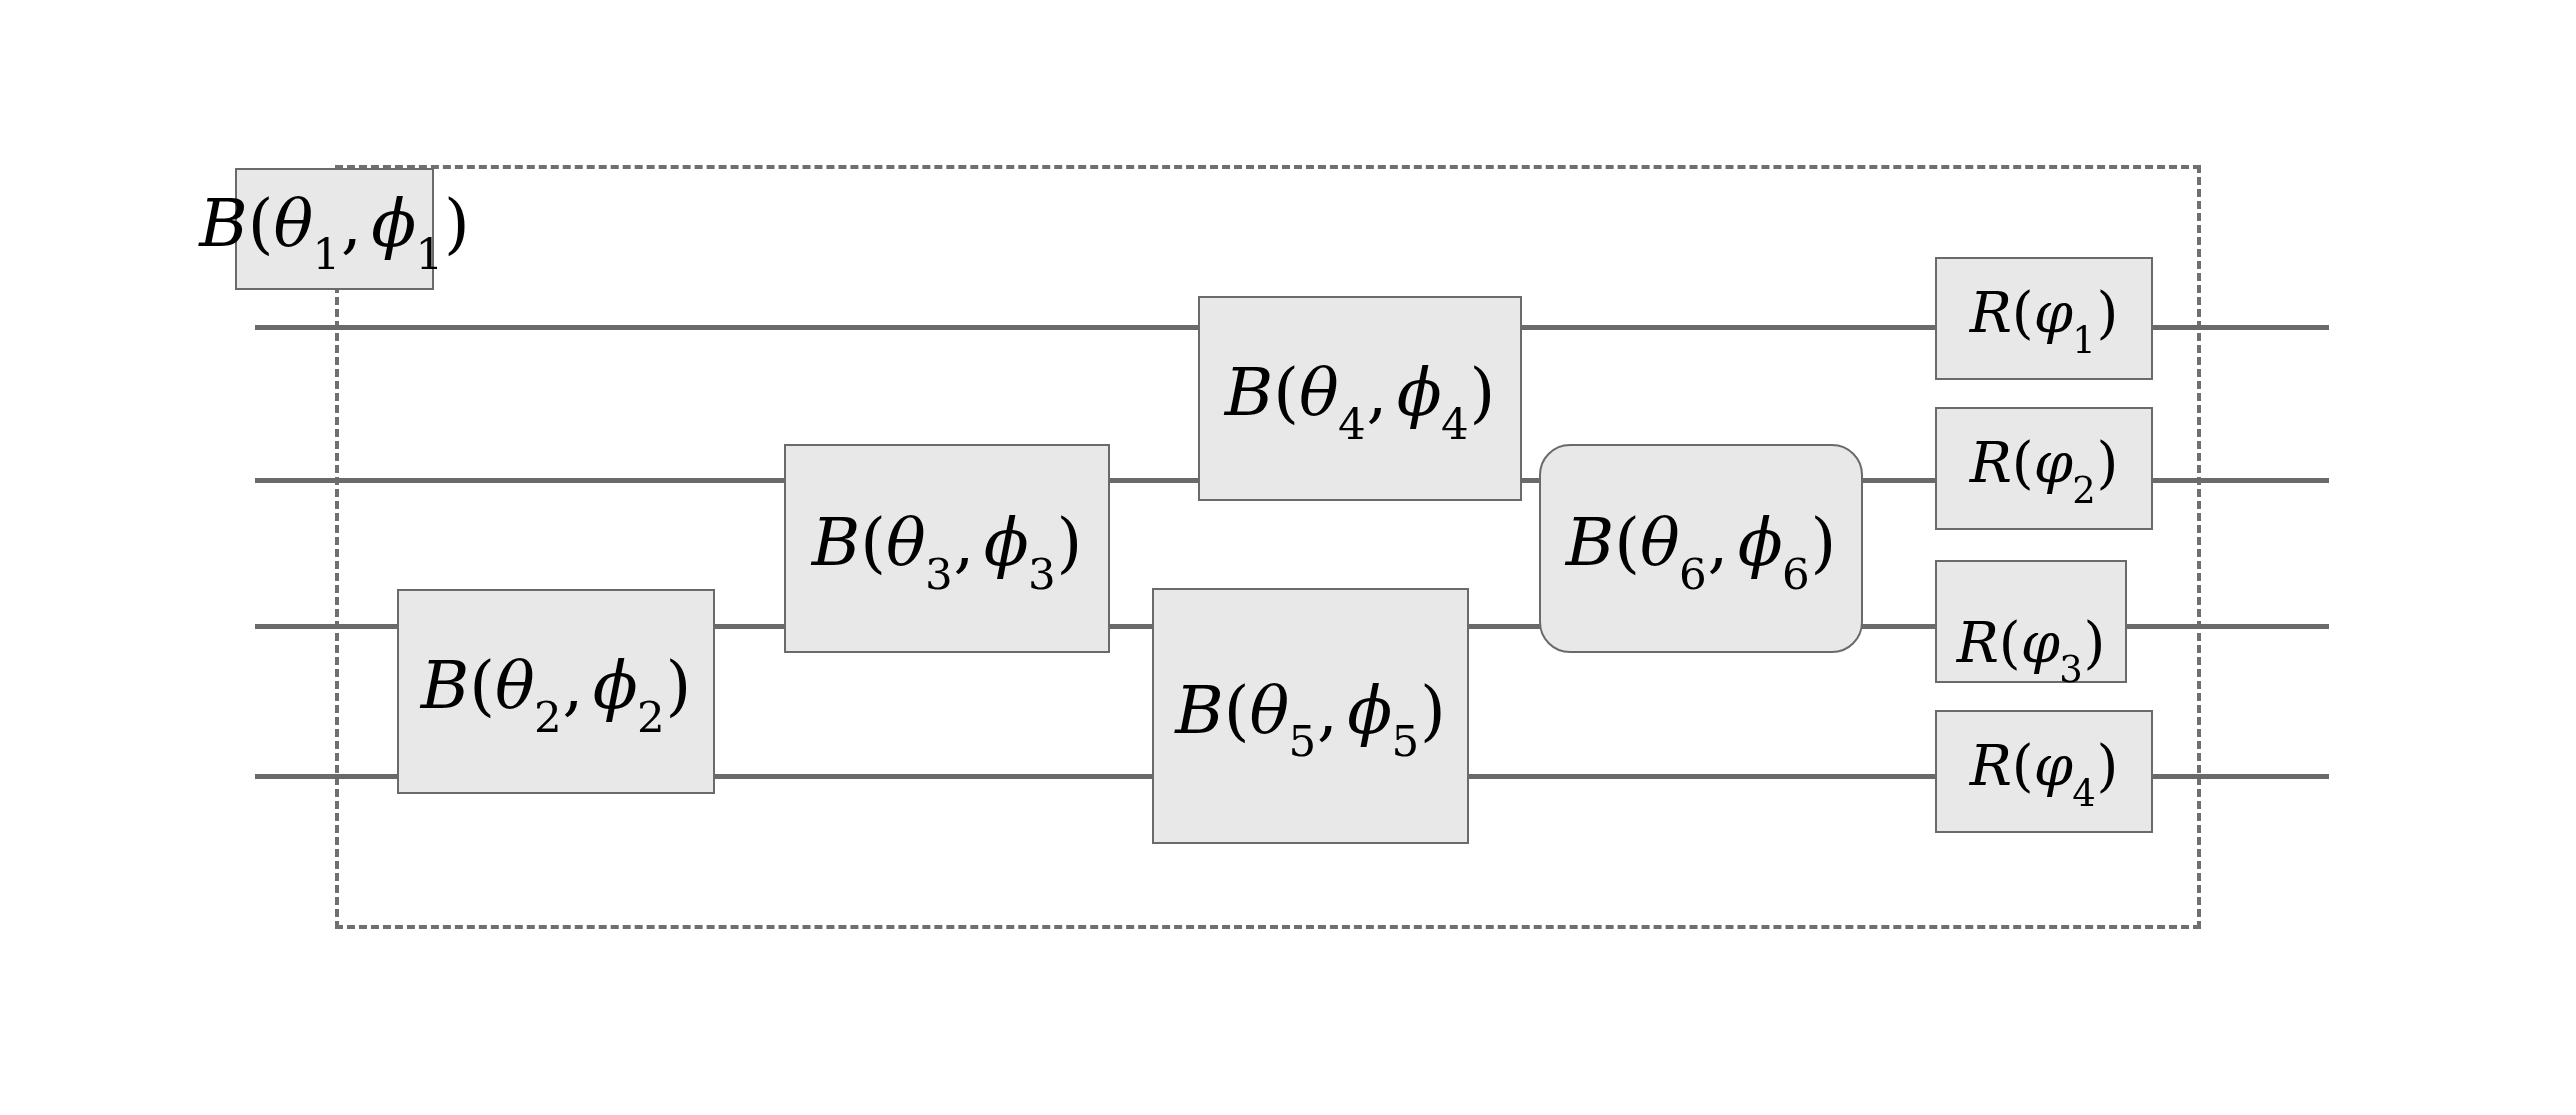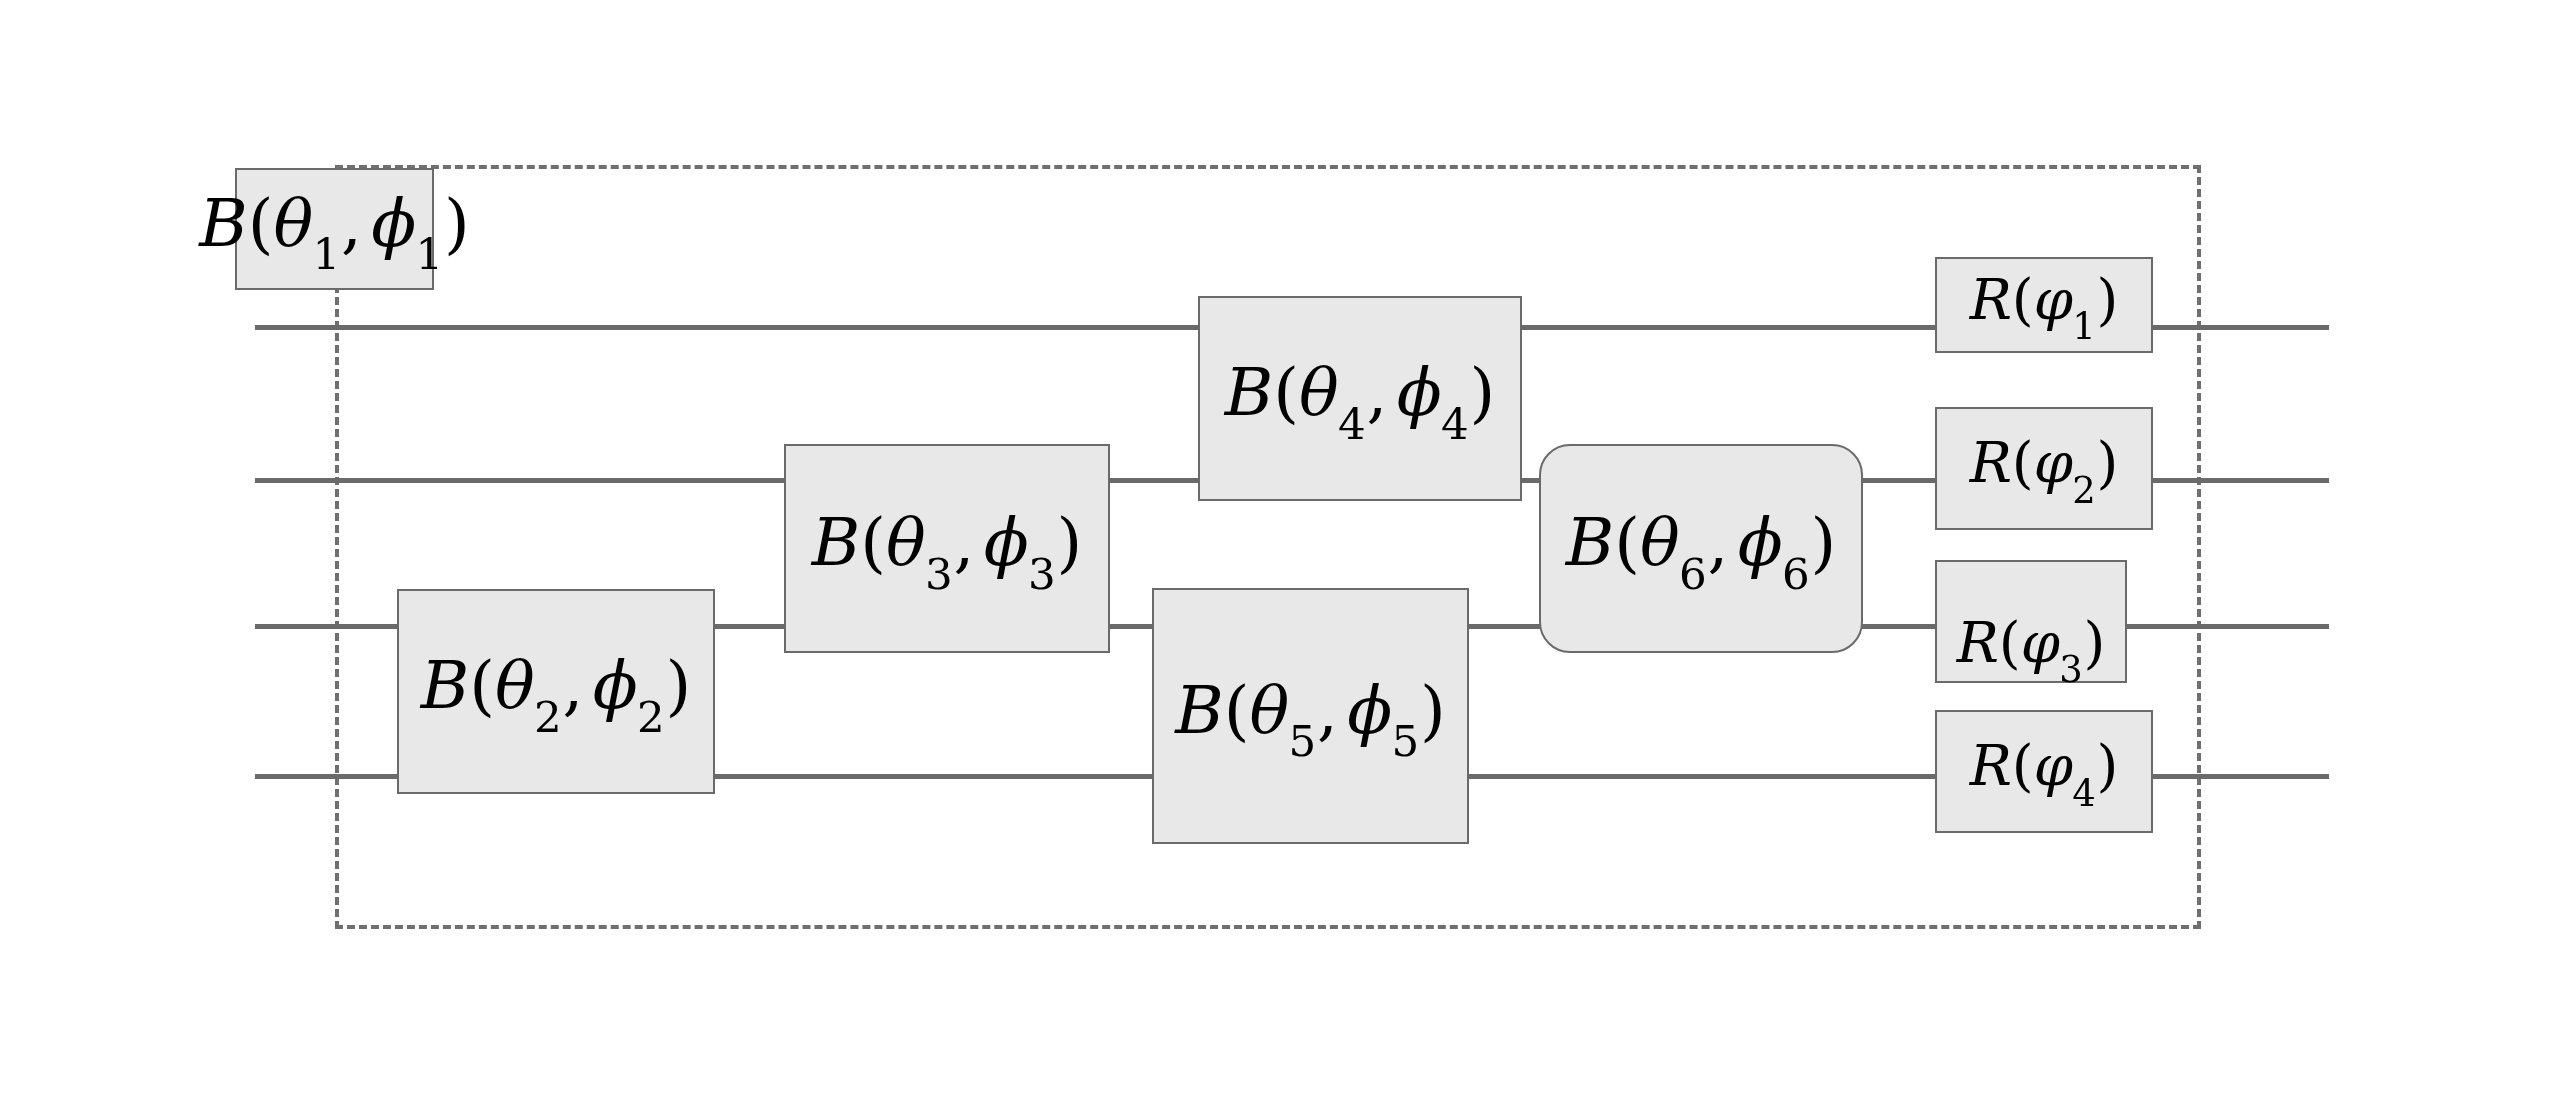--- a/index.html
+++ b/index.html
@@ -114,21 +114,21 @@
       <span class="gk">B</span><span class="paren">(</span><span class="gk">θ</span><span class="sub">5</span><span class="comma">,</span><span class="gk">ϕ</span><span class="sub">5</span><span class="paren">)</span>
     </span>
   </div>
 
   <div class="gate b-gate" style="left:1539px; top:444px; width:324px; height:209px;border-radius:31px;">
     <span class="gate-label">
       <span class="gk">B</span><span class="paren">(</span><span class="gk">θ</span><span class="sub">6</span><span class="comma">,</span><span class="gk">ϕ</span><span class="sub">6</span><span class="paren">)</span>
     </span>
   </div>
 
-  <div class="gate r-gate" style="left:1935px; top:257px; width:218px; height:96px;">
+  <div class="gate r-gate" style="left:1935px; top:257px; width:218px; height:123px;">
     <span class="gate-label">
       <span class="gk">R</span><span class="paren">(</span><span class="gk">φ</span><span class="sub">1</span><span class="paren">)</span>
     </span>
   </div>
 
   <div class="gate r-gate" style="left:1935px; top:407px; width:218px; height:123px;">
     <span class="gate-label">
       <span class="gk">R</span><span class="paren">(</span><span class="gk">φ</span><span class="sub">2</span><span class="paren">)</span>
     </span>
   </div>

